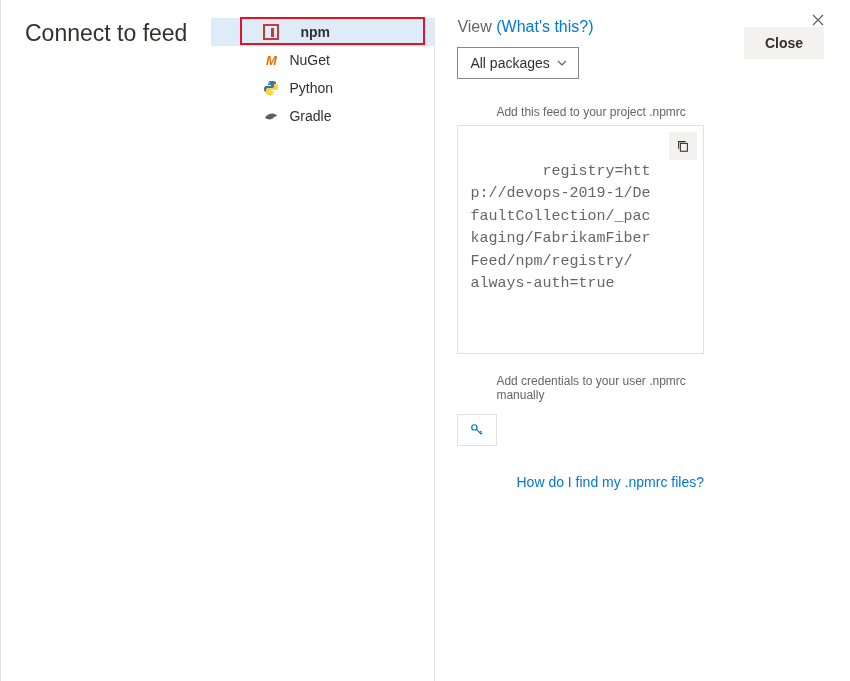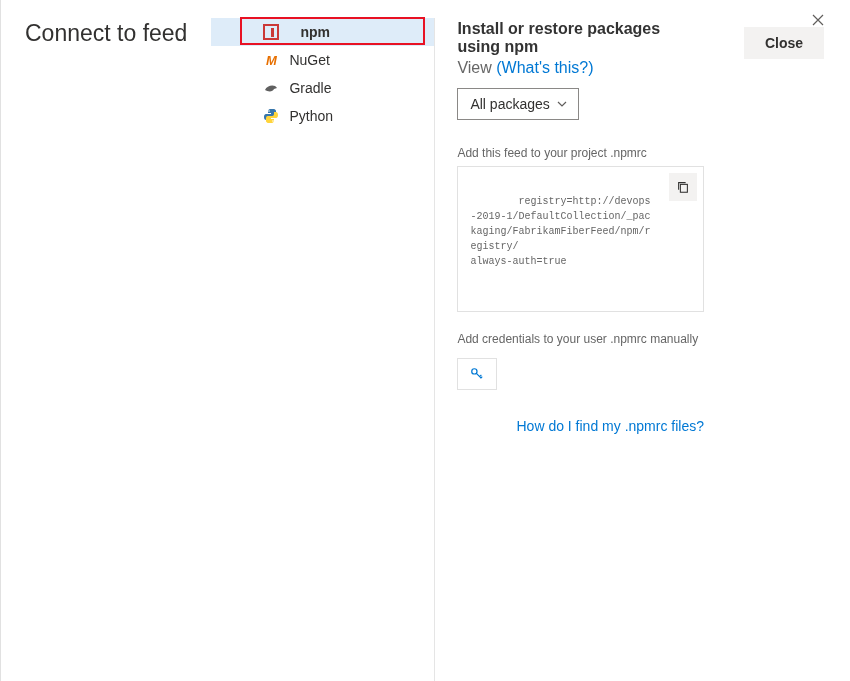--- a/index.html
+++ b/index.html
@@ -106,28 +106,29 @@
     cursor: pointer;
     font: inherit;
     color: #323130;
     margin-bottom: 26px;
   }
   .dropdown-btn svg { width: 12px; height: 12px; }
   .field-label {
     font-size: 12px;
     color: #666;
     margin-bottom: 6px;
+    margin-left: 39px;
   }
   .code-box {
     border: 1px solid #e1e1e1;
     background: #fff;
     position: relative;
     padding: 12px 48px 12px 12px;
     font-family: Consolas, "Courier New", monospace;
-    font-size: 10px;
+    font-size: 15px;
     color: #666;
     line-height: 1.5;
     white-space: pre-wrap;
     word-break: break-all;
     margin-bottom: 20px;
   }
   .copy-btn {
     position: absolute;
     top: 6px; right: 6px;
     width: 28px; height: 28px;
@@ -212,45 +213,44 @@
         </span>
         <span>npm</span>
       </div>
 
       <div class="sidebar-item">
         <span class="icon ic-maven">M</span>
         <span>NuGet</span>
       </div>
 
       <div class="sidebar-item">
-        <span class="icon ic-gradle">
-          <svg viewBox="0 0 16 16">
-              <path d="M2 10c2-5 10-6 12-2-1 0-2 1-3 1-1 3-6 3-9 1z" fill="currentColor"></path>
-            </svg>
-        </span>
-        <span>Gradle</span>
-      </div>
-
-      <div class="sidebar-item">
         <span class="icon">
           <svg viewBox="0 0 16 16">
               <path d="M8 1c-3 0-3 2-3 2v2h3v1H3s-2 0-2 3 2 3 2 3h2v-2s0-2 2-2h4s2 0 2-2V3s0-2-3-2H8z" fill="#3776ab"></path>
               <circle cx="6" cy="3" r="0.8" fill="#fff"></circle>
               <path d="M8 15c3 0 3-2 3-2v-2H8v-1h5s2 0 2-3-2-3-2-3h-2v2s0 2-2 2H5s-2 0-2 2v3s0 2 3 2h2z" fill="#ffd43b"></path>
               <circle cx="10" cy="13" r="0.8" fill="#fff"></circle>
             </svg>
         </span>
         <span>Python</span>
       </div>
 
+      <div class="sidebar-item">
+        <span class="icon ic-gradle">
+          <svg viewBox="0 0 16 16">
+              <path d="M2 10c2-5 10-6 12-2-1 0-2 1-3 1-1 3-6 3-9 1z" fill="currentColor"></path>
+            </svg>
+        </span>
+        <span>Gradle</span>
+      </div>
+
     </div>
 
     <div class="main">
 
-      <div class="section-title">Install or restore packages using npm</div>
 
       <div class="view-line">
         <span>View</span>
         <a class="link">(What's this?)</a>
       </div>
 
       <button class="dropdown-btn">
         <span>All packages</span>
         <svg viewBox="0 0 12 12">
             <path d="M2 4 L6 8 L10 4" stroke="#605e5c" stroke-width="1.2" fill="none"></path>

